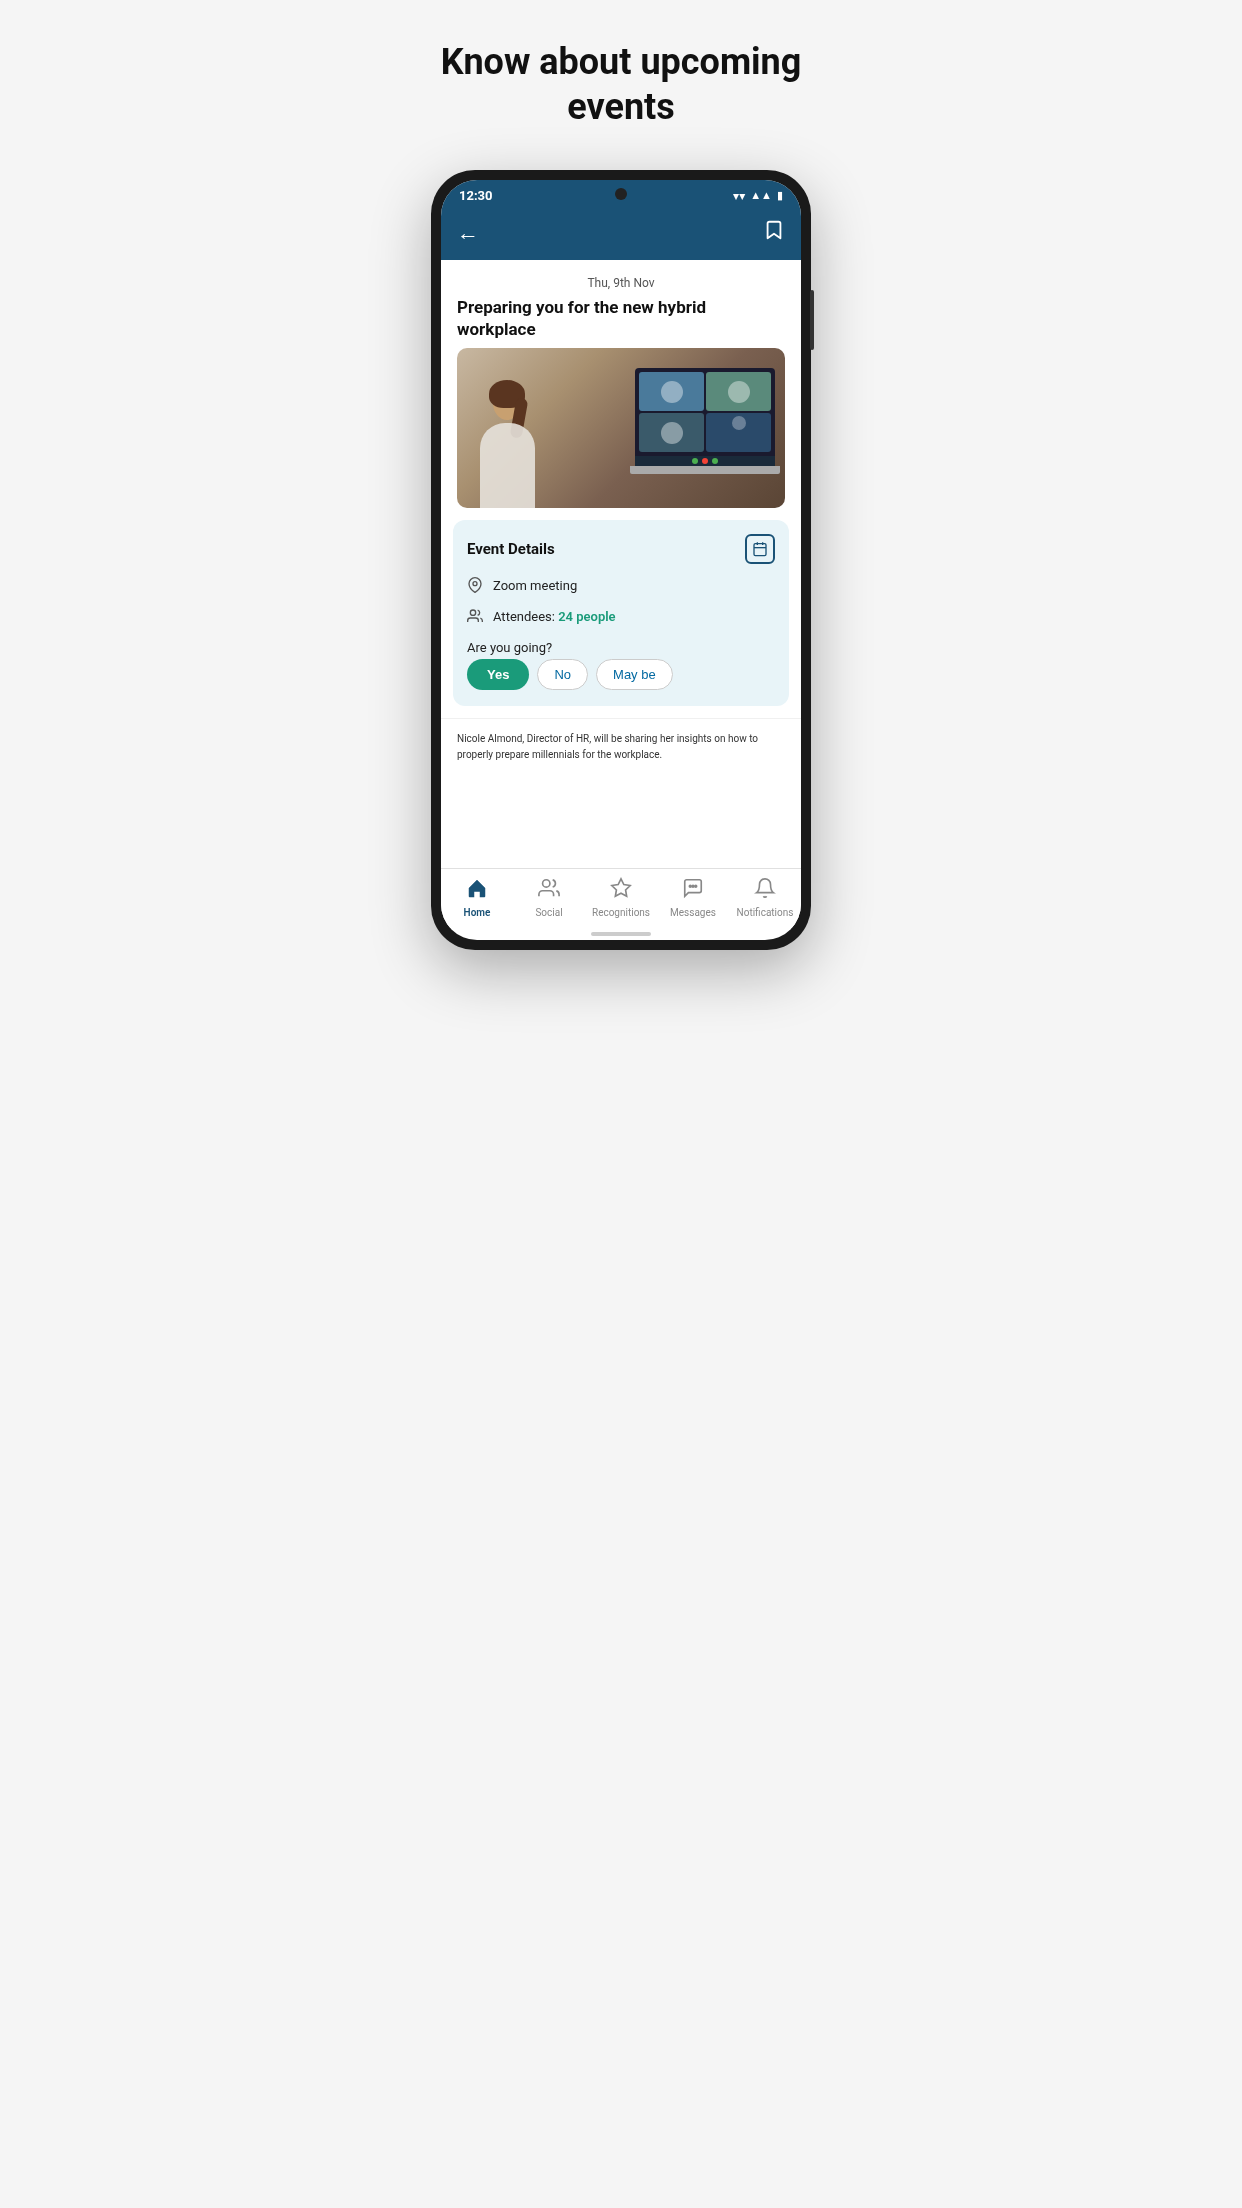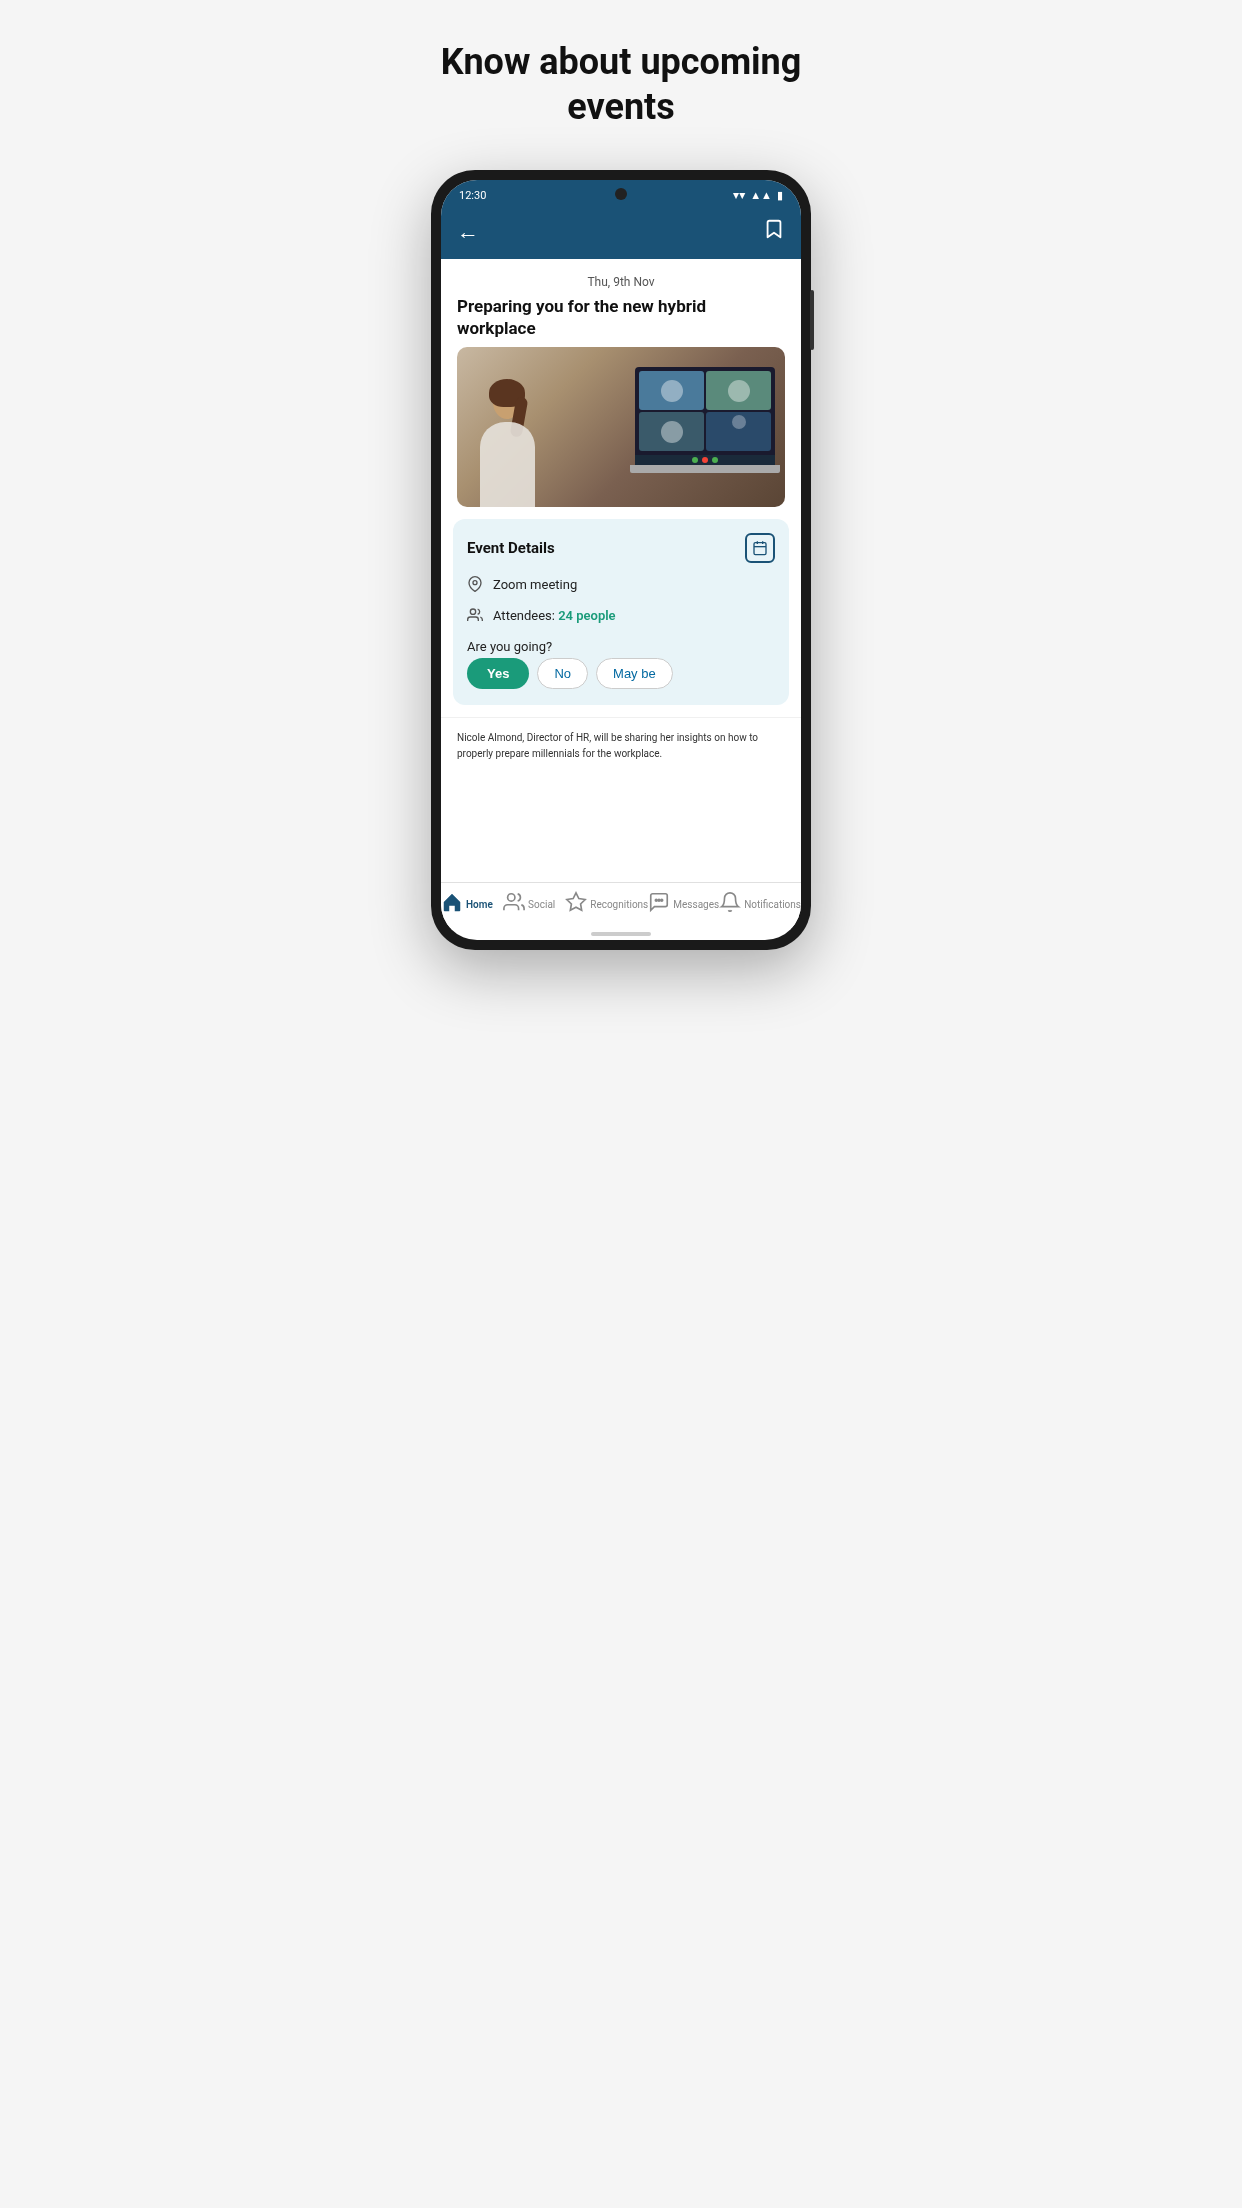--- a/index.html
+++ b/index.html
@@ -76,22 +76,22 @@
       background: #1a5276;
       display: flex;
       align-items: center;
       justify-content: space-between;
       padding: 8px 18px 6px;
       flex-shrink: 0;
     }
 
     .status-time {
       color: #fff;
-      font-size: 11px;
-      font-weight: 400;
+      font-size: 13px;
+      font-weight: 700;
     }
 
     .status-icons {
       display: flex;
       align-items: center;
       gap: 5px;
     }
 
     
     .app-header {
@@ -341,21 +341,21 @@
       border-top: 1px solid #e0e0e0;
       display: flex;
       align-items: center;
       justify-content: space-around;
       padding: 8px 0 10px;
       flex-shrink: 0;
     }
 
     .nav-item {
       display: flex;
-      flex-direction: row;
+      flex-direction: column;
       align-items: center;
       gap: 3px;
       cursor: pointer;
       flex: 1;
     }
 
     .nav-icon {
       font-size: 20px;
       color: #888;
     }

